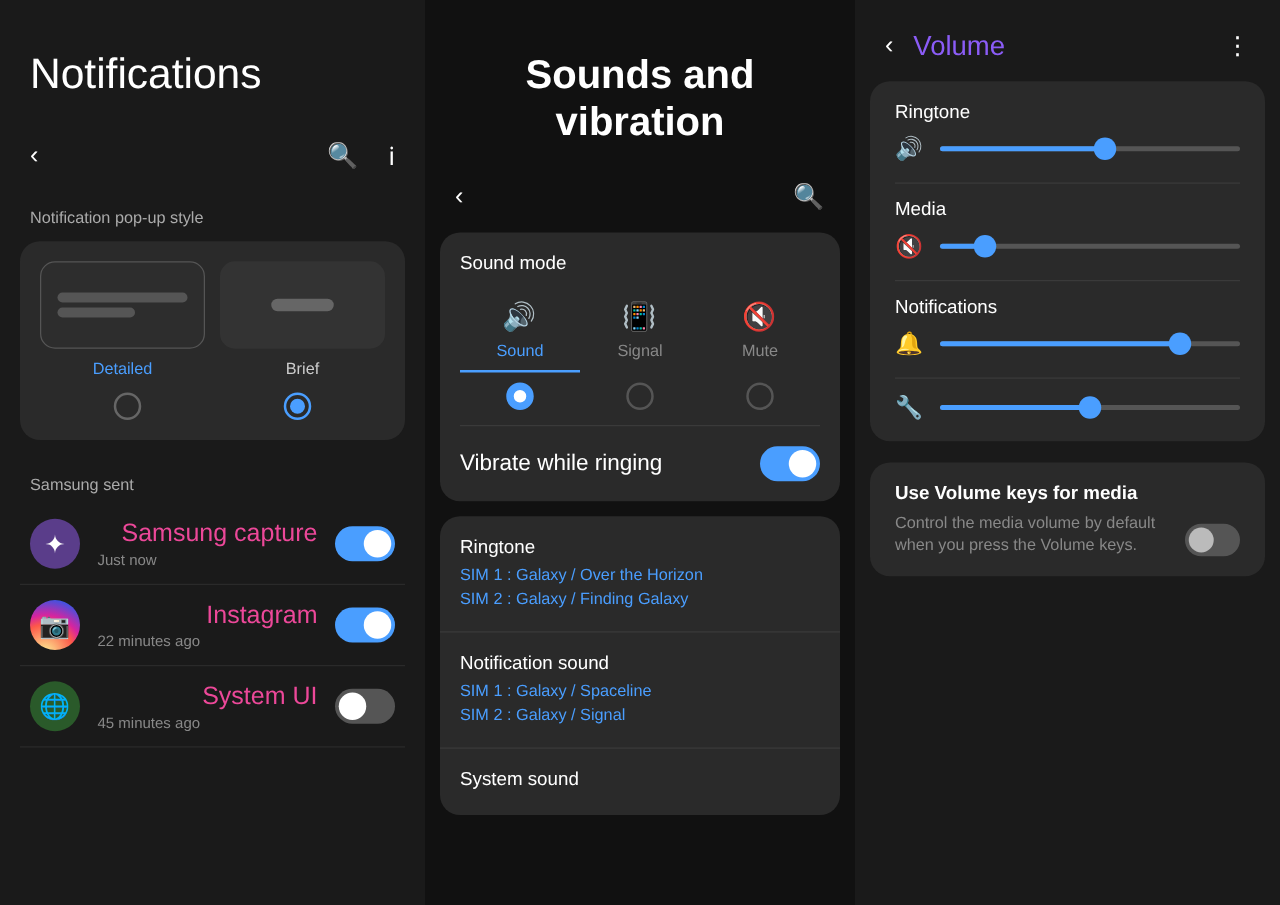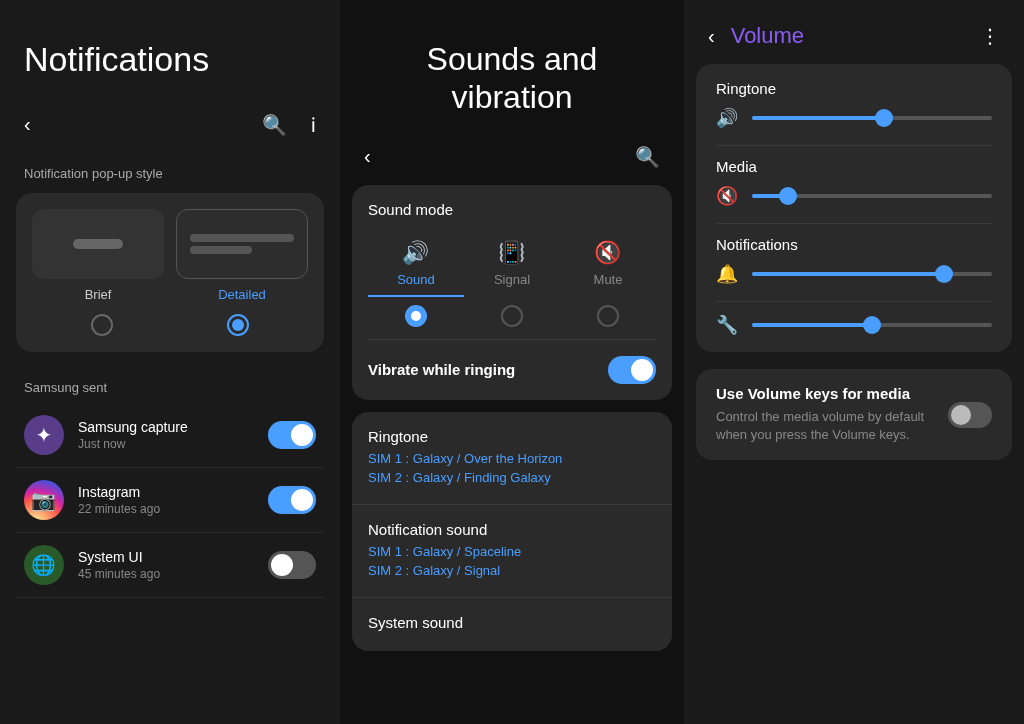--- a/index.html
+++ b/index.html
@@ -177,21 +177,21 @@
       display: flex;
       align-items: center;
       justify-content: center;
       font-size: 20px;
       flex-shrink: 0;
     }
     .app-icon.samsung { background: #5a3d8a; }
     .app-icon.instagram { background: radial-gradient(circle at 30% 107%, #fdf497 0%, #fd5949 45%, #d6249f 60%, #285AEB 90%); }
     .app-icon.system { background: #2a5a2a; }
     .app-info { flex: 1; }
-    .app-name { font-size: 14px; color: #ffffff; }
+    .app-name { font-size: 20px; color: #ec4899; text-align: right; }
     .app-time { font-size: 12px; color: #888; margin-top: 2px; }
 
     
     .toggle {
       width: 48px;
       height: 28px;
       background: #4a9eff;
       border-radius: 14px;
       position: relative;
       cursor: pointer;
@@ -215,21 +215,21 @@
       right: auto;
     }
 
     
     .sounds-header {
       padding: 40px 24px 20px;
       text-align: center;
     }
     .sounds-header h1 {
       font-size: 32px;
-      font-weight: 400;
+      font-weight: 700;
       color: #fff;
       line-height: 1.2;
     }
     .sounds-toolbar {
       display: flex;
       align-items: center;
       justify-content: space-between;
       padding: 4px 20px 12px;
     }
 
@@ -295,21 +295,21 @@
     }
 
     .divider { height: 1px; background: #3a3a3a; margin: 0 16px; }
 
     .vibrate-row {
       display: flex;
       align-items: center;
       justify-content: space-between;
       padding: 16px;
     }
-    .vibrate-label { font-size: 15px; color: #fff; font-weight: bold; }
+    .vibrate-label { font-size: 18px; color: #fff; }
 
     .ringtone-card {
       margin: 0 12px 12px;
       background: #2a2a2a;
       border-radius: 16px;
       overflow: hidden;
     }
     .ringtone-item {
       padding: 16px;
       border-bottom: 1px solid #3a3a3a;
@@ -380,21 +380,21 @@
       top: -7px;
     }
     .volume-divider { height: 1px; background: #3a3a3a; margin: 12px 0; }
 
     .use-volume-card {
       margin: 17px 12px;
       background: #2a2a2a;
       border-radius: 16px;
       padding: 16px 20px;
       display: flex;
-      align-items: center;
+      align-items: flex-end;
       justify-content: space-between;
       gap: 12px;
     }
     .use-volume-text h3 {
       font-size: 15px;
       color: #fff;
       margin-bottom: 6px;
     }
     .use-volume-text p {
       font-size: 13px;
@@ -433,33 +433,33 @@
       <button class="icon-btn">🔍</button>
       <button class="icon-btn">ℹ</button>
     </div>
   </div>
 
   <div class="notif-section-label">Notification pop-up style</div>
 
   <div class="popup-style-card">
     <div class="popup-style-options">
       <div class="popup-option">
-        <div class="popup-preview">
-          <div class="popup-pill"></div>
-        </div>
-        <span class="popup-label">Brief</span>
-      </div>
-      <div class="popup-option">
         <div class="popup-preview detailed">
           <div class="popup-detail-lines">
             <div class="popup-line"></div>
             <div class="popup-line short"></div>
           </div>
         </div>
         <span class="popup-label active">Detailed</span>
+      </div>
+      <div class="popup-option">
+        <div class="popup-preview">
+          <div class="popup-pill"></div>
+        </div>
+        <span class="popup-label">Brief</span>
       </div>
     </div>
     <div class="radio-row">
       <div class="radio-option">
         <div class="radio-circle"></div>
       </div>
       <div class="radio-option">
         <div class="radio-circle selected"></div>
       </div>
     </div>

